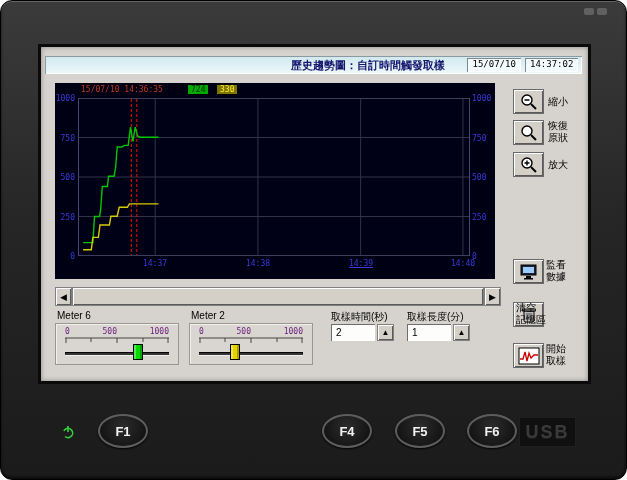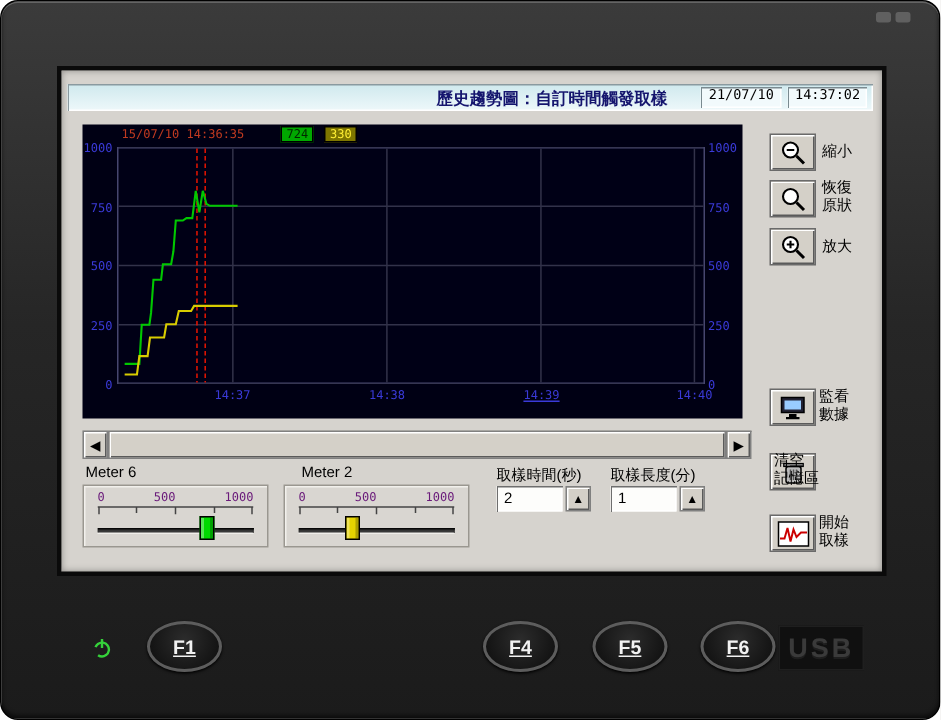--- a/index.html
+++ b/index.html
@@ -88,38 +88,38 @@
   
   .icon-btn{position:absolute;width:31px;height:25px;background:#d4d0c8;border:1px solid #6a6a6a;
     box-shadow:inset 1px 1px 0 #ffffff, inset -1px -1px 0 #5a5a5a;
     display:flex;align-items:center;justify-content:center;cursor:pointer;}
   .btn-label{position:absolute;font-size:10px;color:#000;line-height:12px;}
 
   
   .fkey{position:absolute;top:413px;width:50px;height:34px;border-radius:50%;
     background:radial-gradient(circle at 50% 35%,#2c2c2c,#141414 75%);
     border:2px solid #5d5d5d;box-shadow:0 1px 2px #000;
-    color:#f2f2f2;font-weight:bold;font-size:13px;display:flex;align-items:center;justify-content:center;cursor:pointer;text-decoration:underline;}
+    color:#f2f2f2;font-weight:bold;font-size:13px;display:flex;align-items:center;justify-content:center;cursor:pointer;}
   .usb{position:absolute;left:518px;top:416px;width:57px;height:30px;background:#101010;
     border:1px solid #1f1f1f;color:#3a3a3a;font-weight:bold;font-size:18px;letter-spacing:2px;
     display:flex;align-items:center;justify-content:center;text-shadow:0 1px 0 rgba(255,255,255,.06);}
   .power{position:absolute;left:60px;top:424px;width:14px;height:14px;}
 </style>
 </head>
 <body>
 
 <div class="bezel">
   <div class="vent" style="left:583px"></div>
   <div class="vent" style="left:596px"></div>
 
   <div class="screen">
 
     <div class="titlebar">
       <div class="title">歷史趨勢圖：自訂時間觸發取樣</div>
-      <div class="tfield date">21/07/10</div>
+      <div class="tfield date">15/07/10</div>
       <div class="tfield time">14:37:02</div>
     </div>
 
     <div class="chart">
       <div class="stamp">15/07/10 14:36:35</div>
       <div class="legend-box v1">724</div>
       <div class="legend-box v2">330</div>
       <div class="plot-wrap">
         <svg id="plot-svg" width="392" height="158">
             <rect x="0.5" y="0.5" width="391" height="157" fill="#000016" stroke="#46466e"></rect>
@@ -180,21 +180,21 @@
         <line x1="52" y1="1" x2="52" y2="6" stroke="#444"></line>
           <line x1="78" y1="1" x2="78" y2="5" stroke="#444"></line>
         <line x1="103" y1="1" x2="103" y2="6" stroke="#444"></line>
       </svg>
       <div class="slider">
         <div class="groove"></div>
         <div class="handle" style="left: 68px; background: rgb(0, 216, 0);"></div>
       </div>
     </div>
 
-    <div class="meter-label" style="left:160px;top:263px">Meter 2</div>
+    <div class="meter-label" style="left:150px;top:263px">Meter 2</div>
     <div class="meter" style="left:148px;top:276px">
       <div class="scale-row">
         <span>0</span>
         <span>500</span>
         <span>1000</span>
       </div>
       <svg class="ruler" width="104" height="6">
         <line x1="0" y1="1" x2="104" y2="1" stroke="#444"></line>
         <line x1="1" y1="1" x2="1" y2="6" stroke="#444"></line>
           <line x1="26" y1="1" x2="26" y2="5" stroke="#444"></line>

